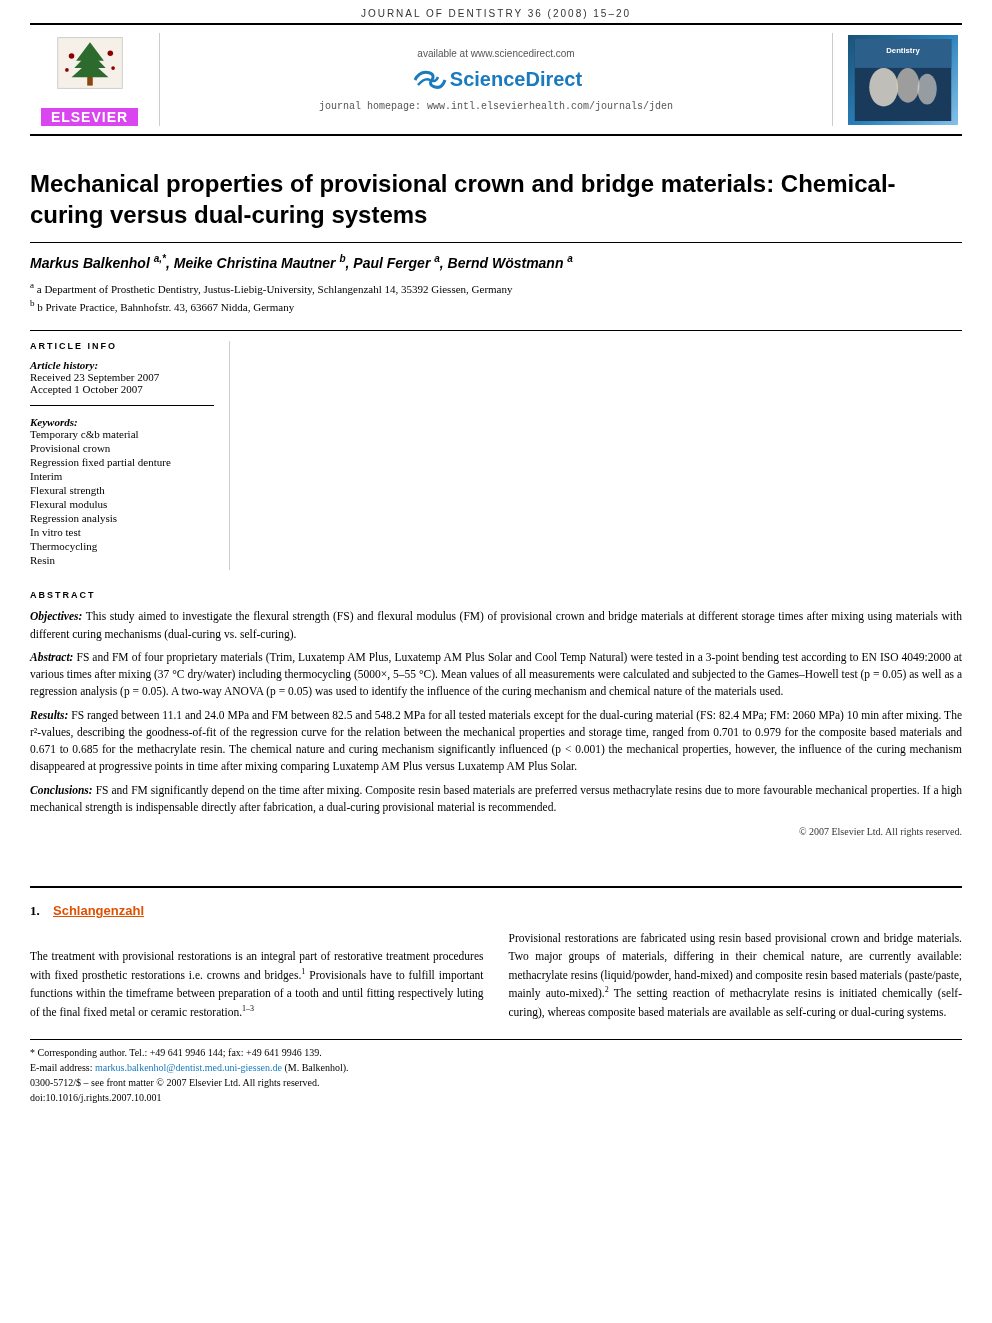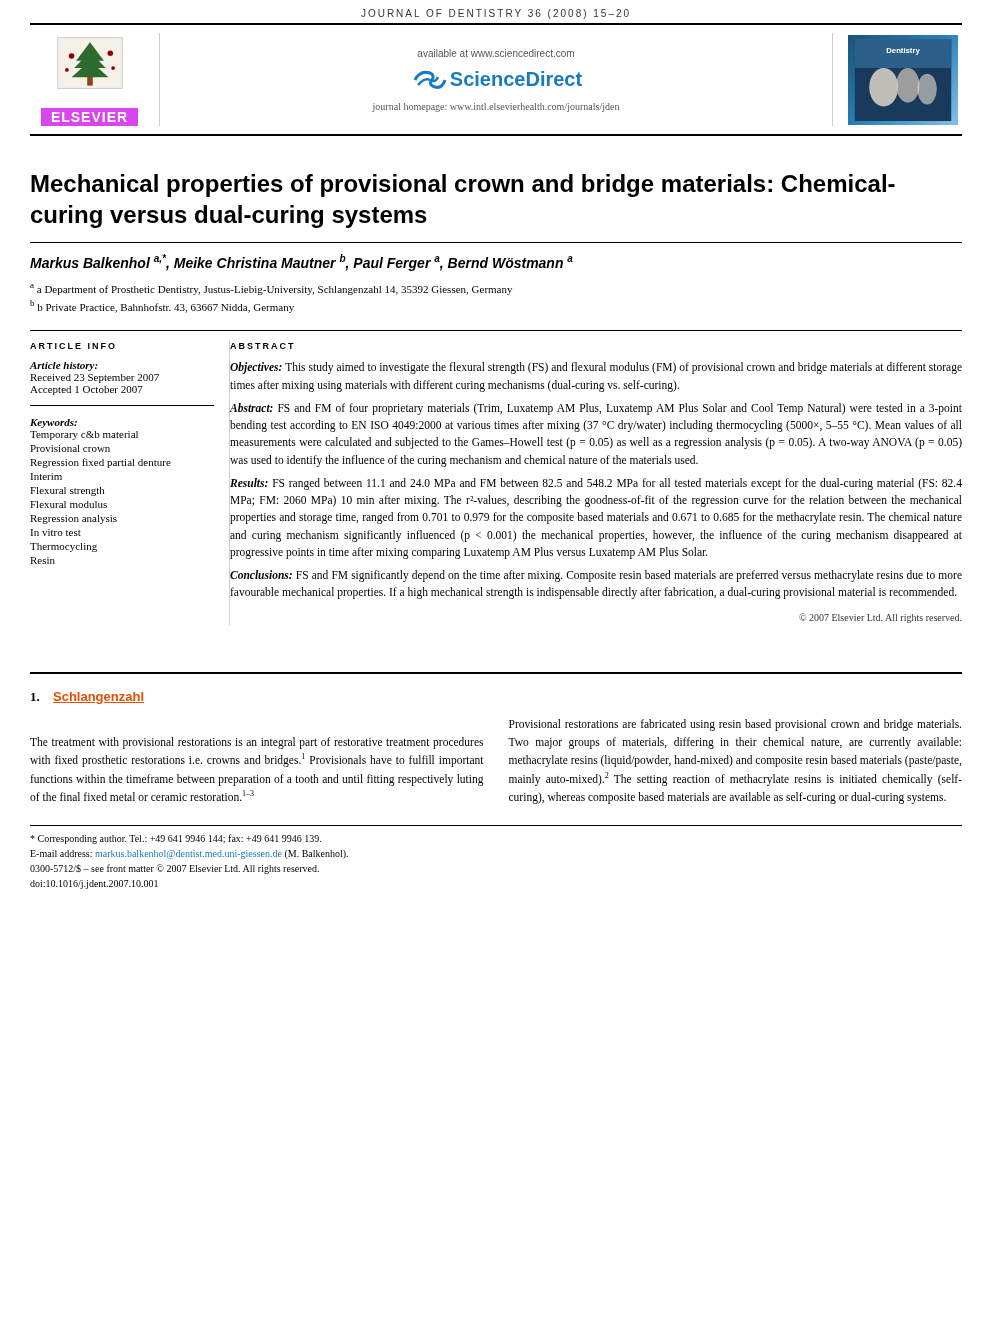--- a/index.html
+++ b/index.html
@@ -67,21 +67,21 @@
     .sd-text {
       font-size: 20px;
       color: #1a7abf;
       font-family: Arial, sans-serif;
       font-weight: bold;
     }
 
     .journal-homepage {
       font-size: 10px;
       color: #555;
-      font-family: Liberation Serif, serif;
+      font-family: Liberation Mono, monospace;
     }
 
     .banner-right {
       width: 130px;
       border-left: 1px solid #ccc;
       display: flex;
       align-items: center;
       justify-content: center;
       padding-left: 10px;
     }
@@ -135,21 +135,23 @@
 
     .divider {
       border: none;
       border-top: 1px solid #000;
       margin: 10px 0;
     }
 
     
     .two-col {
       display: flex;
+      gap: 20px;
       margin-top: 10px;
+      flex-direction: column;
     }
 
     .col-left {
       width: 200px;
       flex-shrink: 0;
       border-right: 1px solid #ccc;
       padding-right: 15px;
     }
 
     .col-right {
@@ -461,15 +463,15 @@
   <div class="footnote-area">
     <div class="footnote-text">
       <span>* Corresponding author. Tel.: +49 641 9946 144; fax: +49 641 9946 139.</span>
     </div>
     <div class="footnote-text">
       <span>E-mail address:</span>
       <a href="#">markus.balkenhol@dentist.med.uni-giessen.de</a>
       <span>(M. Balkenhol).</span>
     </div>
     <div class="footnote-text">0300-5712/$ – see front matter © 2007 Elsevier Ltd. All rights reserved.</div>
-    <div class="footnote-text">doi:10.1016/j.jdent.2007.10.001</div>
+    <div class="footnote-text">doi:10.1016/j.rights.2007.10.001</div>
   </div>
 </div>
 
 </body></html>

